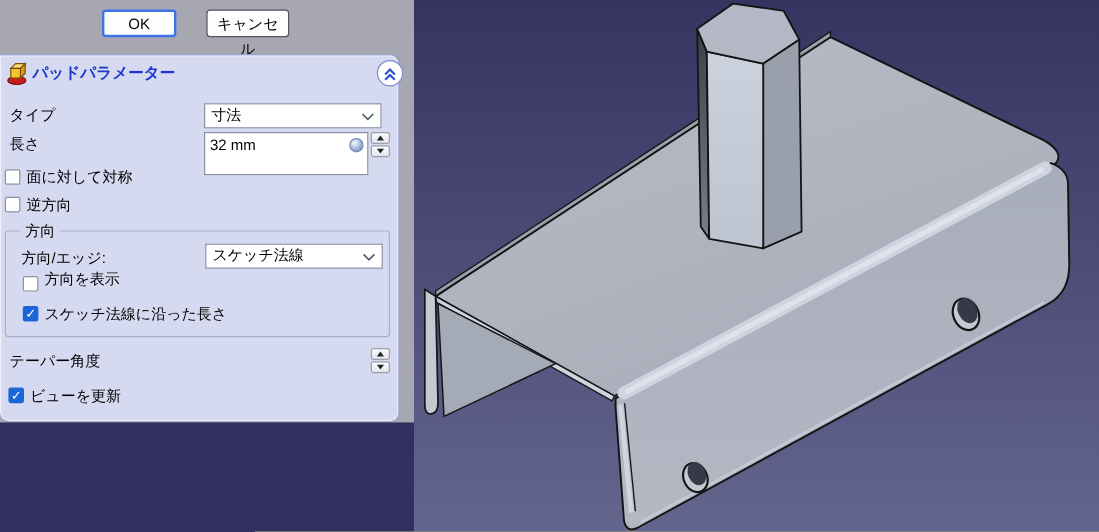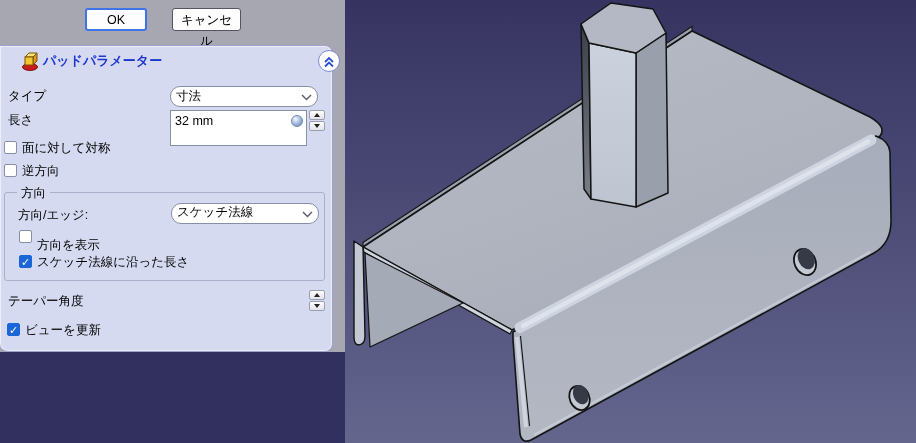--- a/index.html
+++ b/index.html
@@ -19,31 +19,31 @@
   .btn-cancel{left:172px;width:69px;border:1px solid #54555e;line-height:21px;}
   
   .panel{
     position:absolute;left:0;top:45px;width:333px;height:307px;box-sizing:border-box;
     background:var(--panel-bg,#d6daf0);
     border:1px solid var(--panel-border,#99a1ce);
     border-left:none;
     border-radius:0 8px 8px 8px;
     box-shadow:inset 0 0 0 1px rgba(255,255,255,.55);
   }
-  .panel-header{position:absolute;left:16px;top:0;width:100%;height:30px;}
+  .panel-header{position:absolute;left:0;top:0;width:100%;height:30px;padding-left:12px;}
   .panel-title{position:absolute;left:27px;top:0;line-height:30px;font-weight:bold;font-size:13px;color:var(--header-text,#1c35cf);}
   .pad-icon{position:absolute;left:4px;top:5px;width:20px;height:20px;}
   .collapse-btn{
     position:absolute;right:8px;top:4px;width:22px;height:22px;border-radius:50%;
     background:#fff;border:1px solid #7e8bd0;box-sizing:border-box;
   }
   .row-label{position:absolute;left:8px;white-space:nowrap;}
   .combo{
     position:absolute;left:170px;width:148px;height:21px;box-sizing:border-box;
-    background:#fff;border:1px solid #8890a8;border-radius:10px;
+    background:#fff;border:1px solid #8890a8;border-radius:0;
     line-height:19px;padding-left:5px;overflow:hidden;white-space:nowrap;
   }
   .combo .chev{position:absolute;right:5px;top:7px;}
   .spin-field{
     position:absolute;left:170px;width:137px;height:36px;box-sizing:border-box;
     background:#fff;border:1px solid #8890a8;line-height:20px;padding-left:4px;white-space:nowrap;
   }
   .expr-icon{
     position:absolute;right:3px;top:4px;width:12px;height:12px;border-radius:50%;
     background:radial-gradient(circle at 35% 30%, #e8eefa 10%, #9db4d8 55%, #5f7fae 100%);
@@ -127,29 +127,29 @@
       <span class="cb" style="left:4px;top:95px;"></span>
       <span class="cb-label" style="left:22px;top:94px;">面に対して対称</span>
 
       <span class="cb" style="left:4px;top:118px;"></span>
       <span class="cb-label" style="left:22px;top:117px;">逆方向</span>
 
       <div class="group">
         <span class="group-title">方向</span>
 
         <span class="row-label" style="left:13px;top:14px;">方向/エッジ:</span>
-        <div class="combo" style="left:166px;top:10px;width:148px;font-family:Liberation Mono, monospace;">
+        <div class="combo" style="left:166px;top:10px;width:148px;">
           <span>スケッチ法線</span>
           <svg class="chev" width="11" height="7" viewBox="0 0 11 7">
             <path d="M1 1 L5.5 5.5 L10 1" fill="none" stroke="#555a6e" stroke-width="1.4"></path>
           </svg>
         </div>
 
         <span class="cb" style="left:14px;top:37px;"></span>
-        <span class="cb-label" style="left:32px;top:44px;">方向を表示</span>
+        <span class="cb-label" style="left:32px;top:32px;">方向を表示</span>
 
         <span class="cb checked" style="left:14px;top:62px;">
             <span class="tick">✓</span>
           </span>
         <span class="cb-label" style="left:32px;top:61px;">スケッチ法線に沿った長さ</span>
       </div>
 
       <span class="row-label" style="top:247px;">テーパー角度</span>
       <div class="spin-btns" style="top:244px;">
         <div class="spin-btn up">

